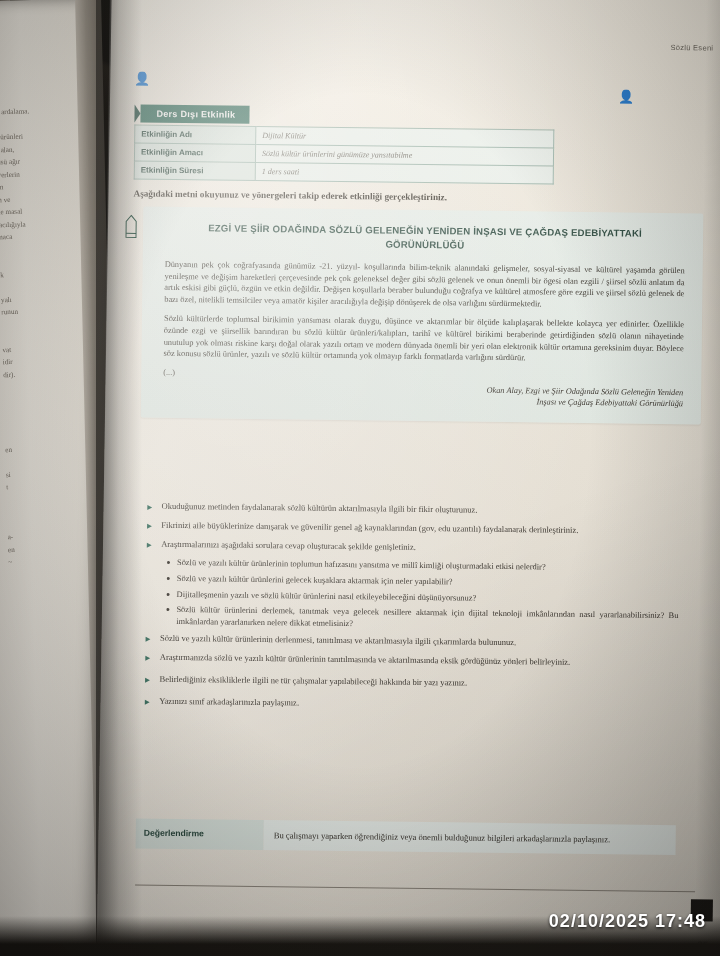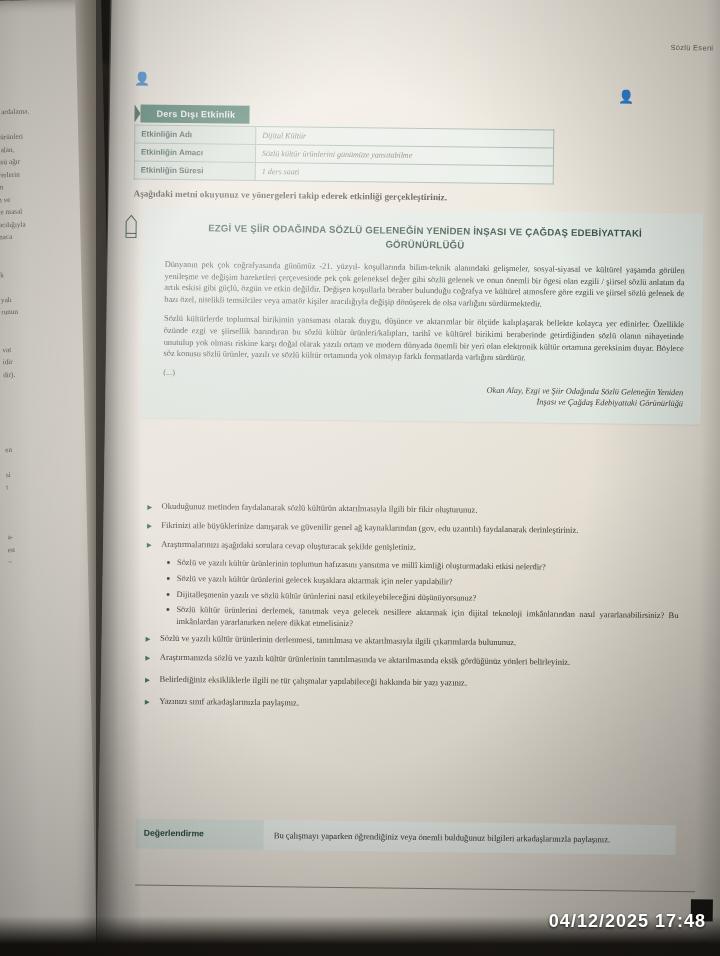--- a/index.html
+++ b/index.html
@@ -528,15 +528,15 @@
       <div class="folio">35</div>
 
       <div class="sheen"></div>
       <div class="right-shadow"></div>
     </div>
   </div>
 
   <div class="bg-bottom"></div>
   <div class="warmtint"></div>
   <div class="vignette"></div>
-  <div class="timestamp">04/12/2025  17:48</div>
+  <div class="timestamp">02/10/2025  17:48</div>
 
 </div>
 
 </body></html>

